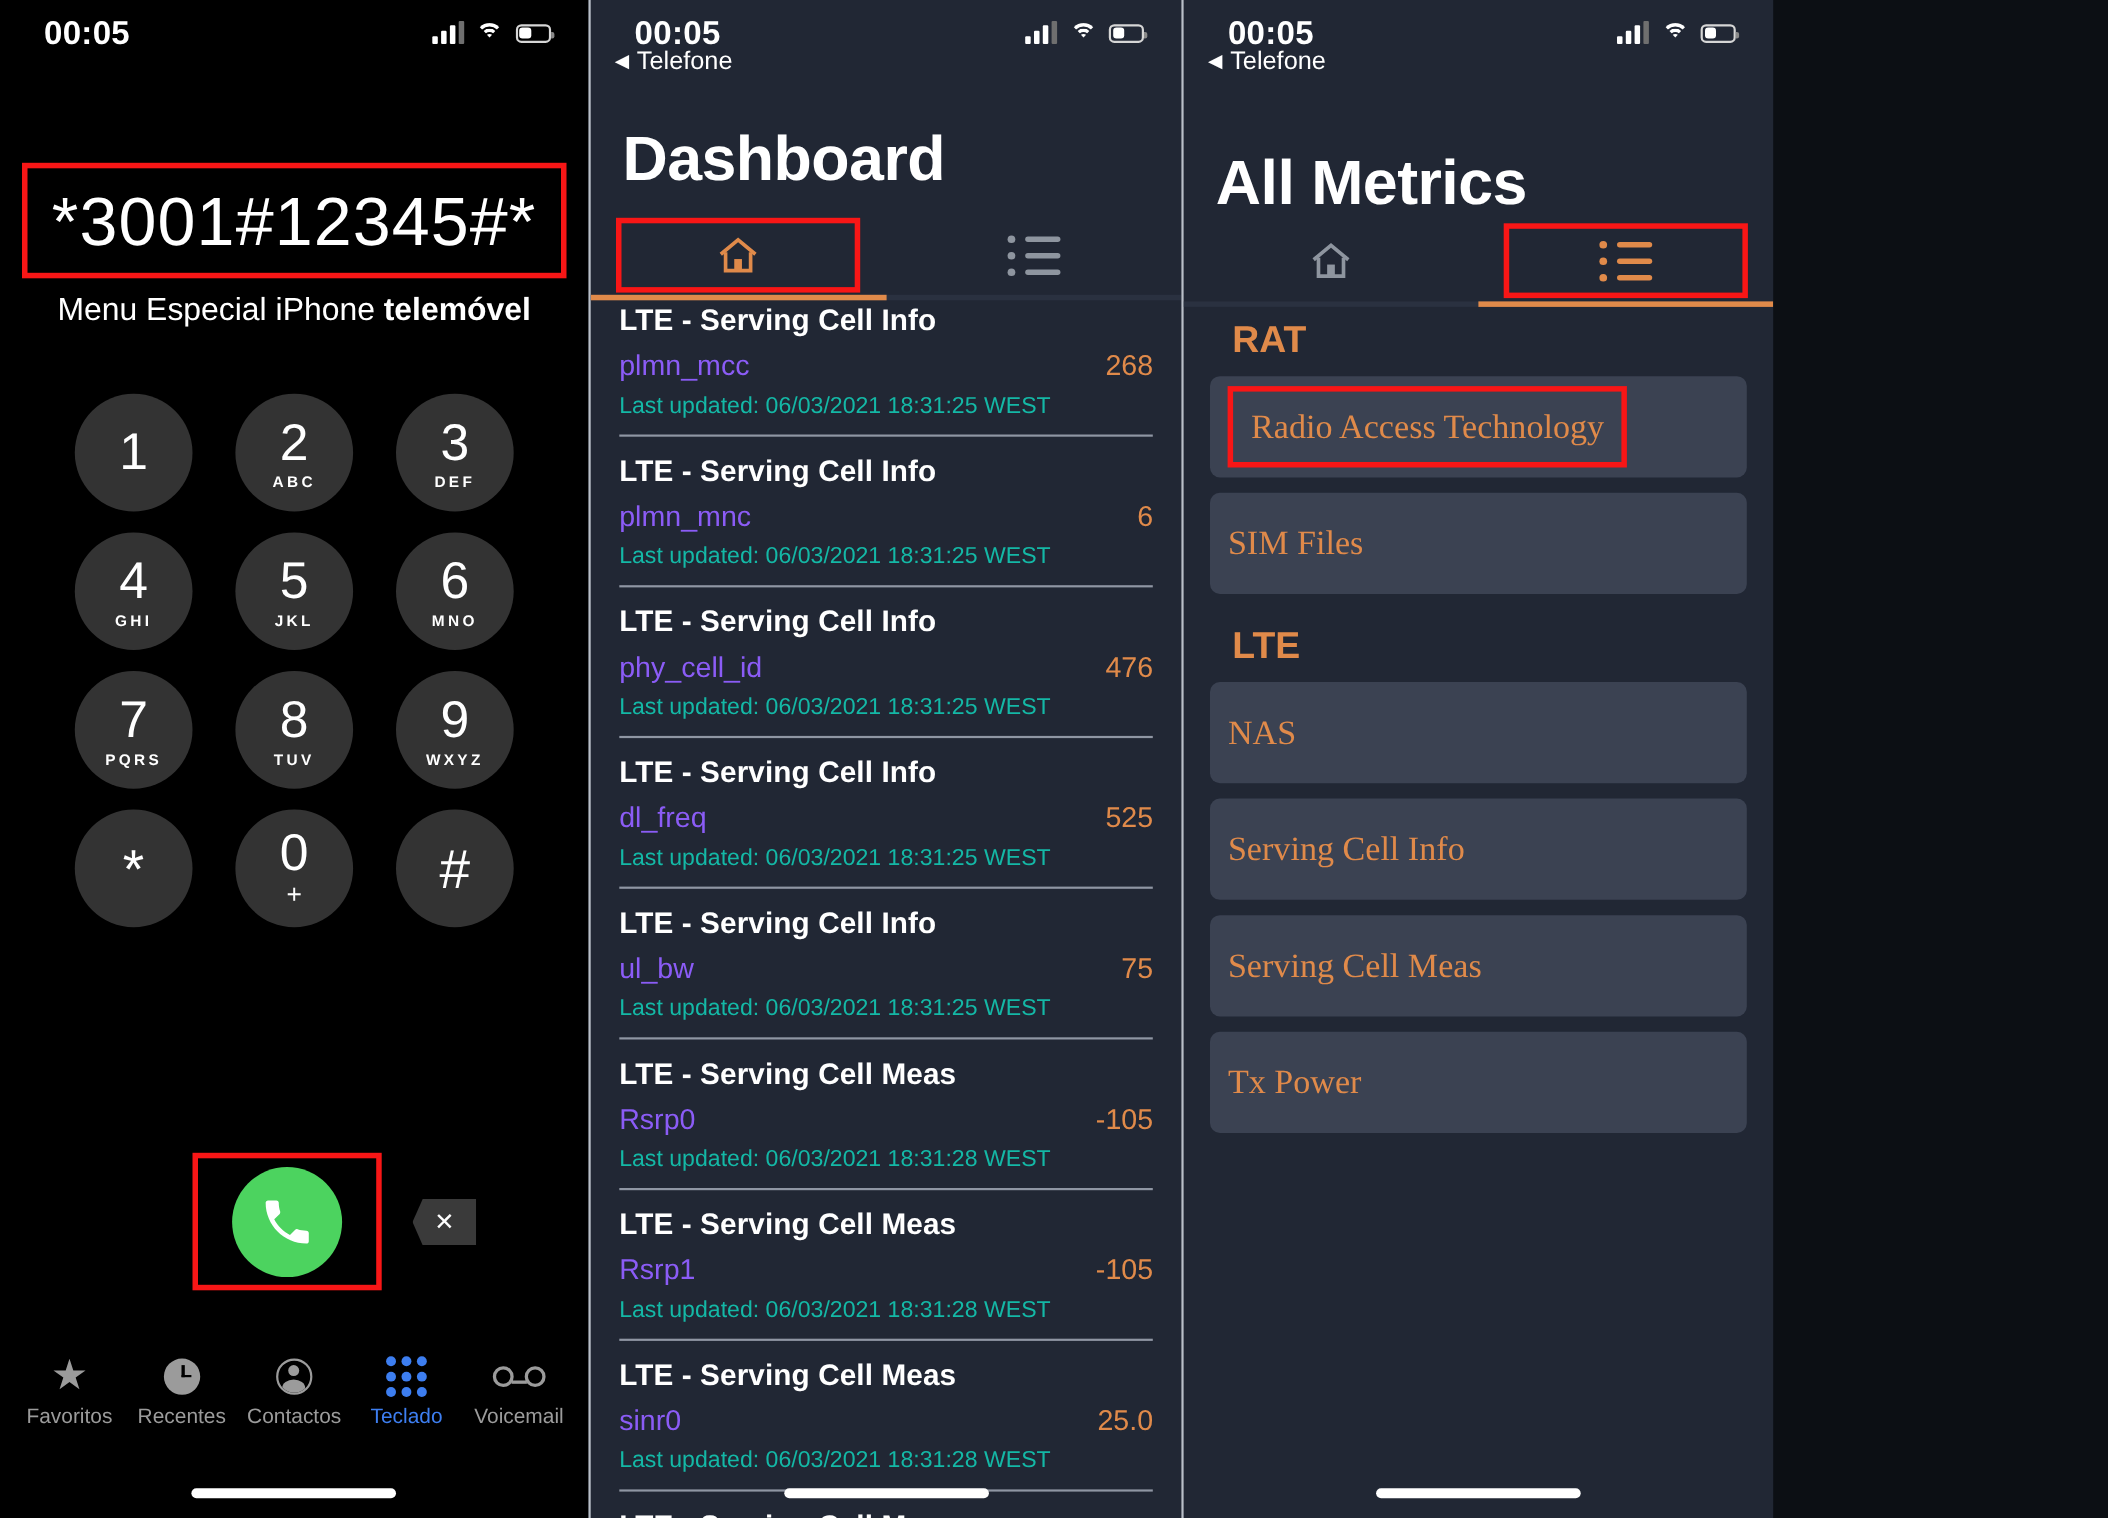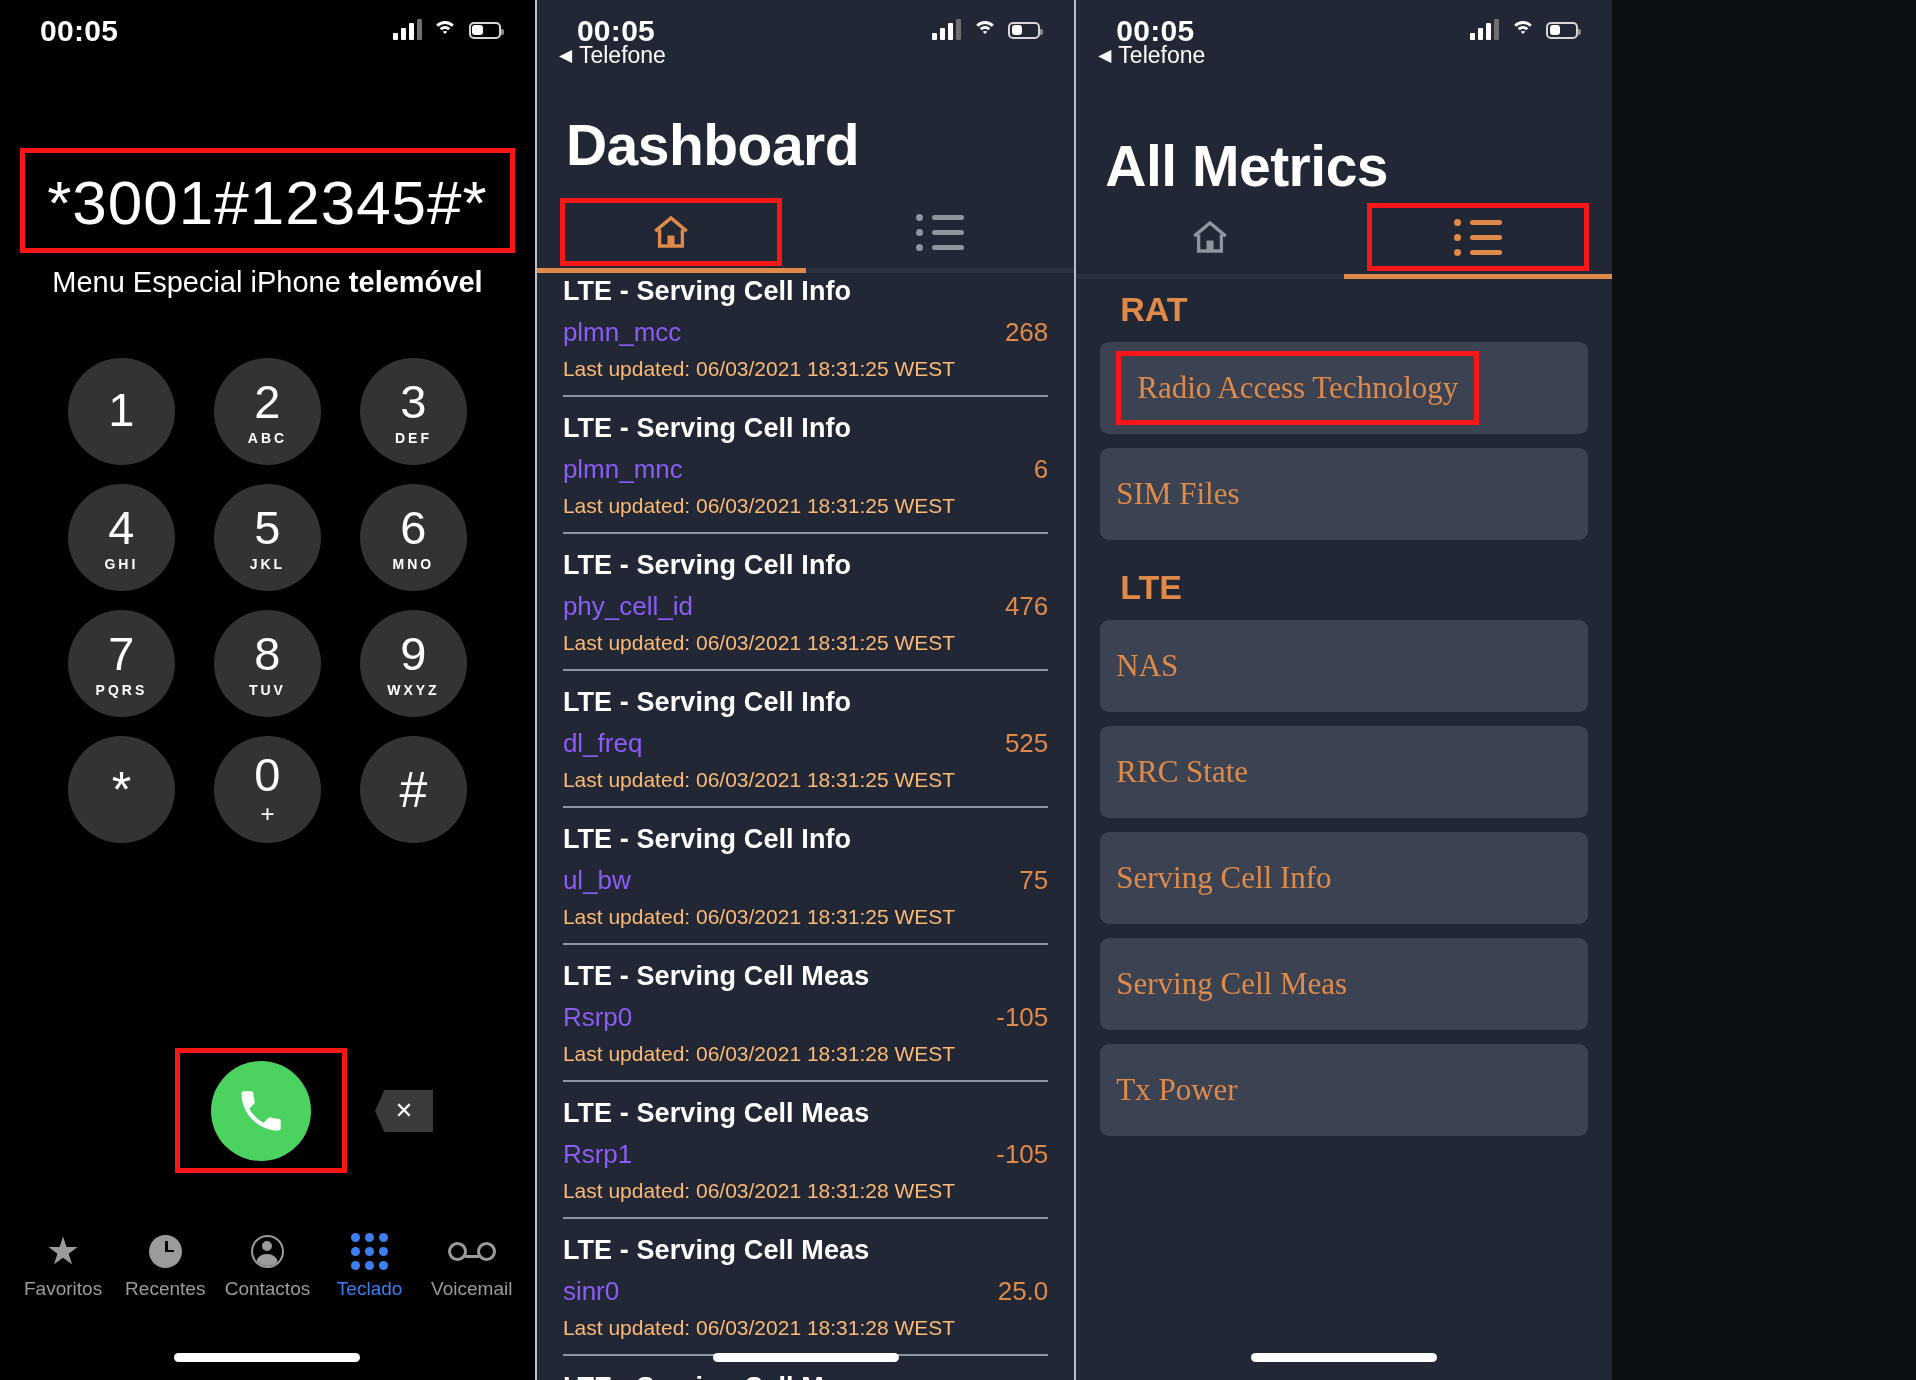--- a/index.html
+++ b/index.html
@@ -147,21 +147,21 @@
   .list-glyph .dot { width: 7px; height: 7px; border-radius: 50%; }
   .list-glyph .ln { width: 32px; height: 5px; border-radius: 3px; }
 
   
   .dash-list { position: absolute; top: 260px; left: 0; right: 0; bottom: 0; }
   .dash-item { padding: 16px 26px 0 26px; }
   .dash-item .cat { color: #ffffff; font-size: 27px; font-weight: 700; letter-spacing: .1px; }
   .dash-row { display: flex; justify-content: space-between; align-items: baseline; margin-top: 10px; }
   .dash-row .k { color: #8b5cf6; font-size: 26px; }
   .dash-row .v { color: #e08a4a; font-size: 26px; }
-  .dash-item .upd { color: #fdba74; font-size: 21px; margin-top: 9px; }
+  .dash-item .upd { color: #14b8a6; font-size: 21px; margin-top: 9px; }
   .divider { height: 2px; background: #8f96a3; margin: 14px 26px 0 26px; }
 
   
   .metrics { position: absolute; top: 262px; left: 0; right: 0; bottom: 0; padding: 0 24px; }
   .m-group-title { color: #e08a4a; font-size: 34px; font-weight: 700; margin: 28px 0 13px 20px; }
   .m-card {
     background: #3b4252; border-radius: 9px; height: 92px;
     display: flex; align-items: center; padding: 0 16px; margin-bottom: 14px;
   }
   .m-card span { color: #e08a4a; font-size: 31px; font-family: Liberation Serif, serif; }
@@ -560,23 +560,20 @@
 
       <div class="m-card">
         <span>SIM Files</span>
       </div>
 
       <div class="m-group-title">LTE</div>
       <div class="m-card">
         <span>NAS</span>
       </div>
       <div class="m-card">
-        <span>RRC State</span>
-      </div>
-      <div class="m-card">
         <span>Serving Cell Info</span>
       </div>
       <div class="m-card">
         <span>Serving Cell Meas</span>
       </div>
       <div class="m-card">
         <span>Tx Power</span>
       </div>
     </div>
 

